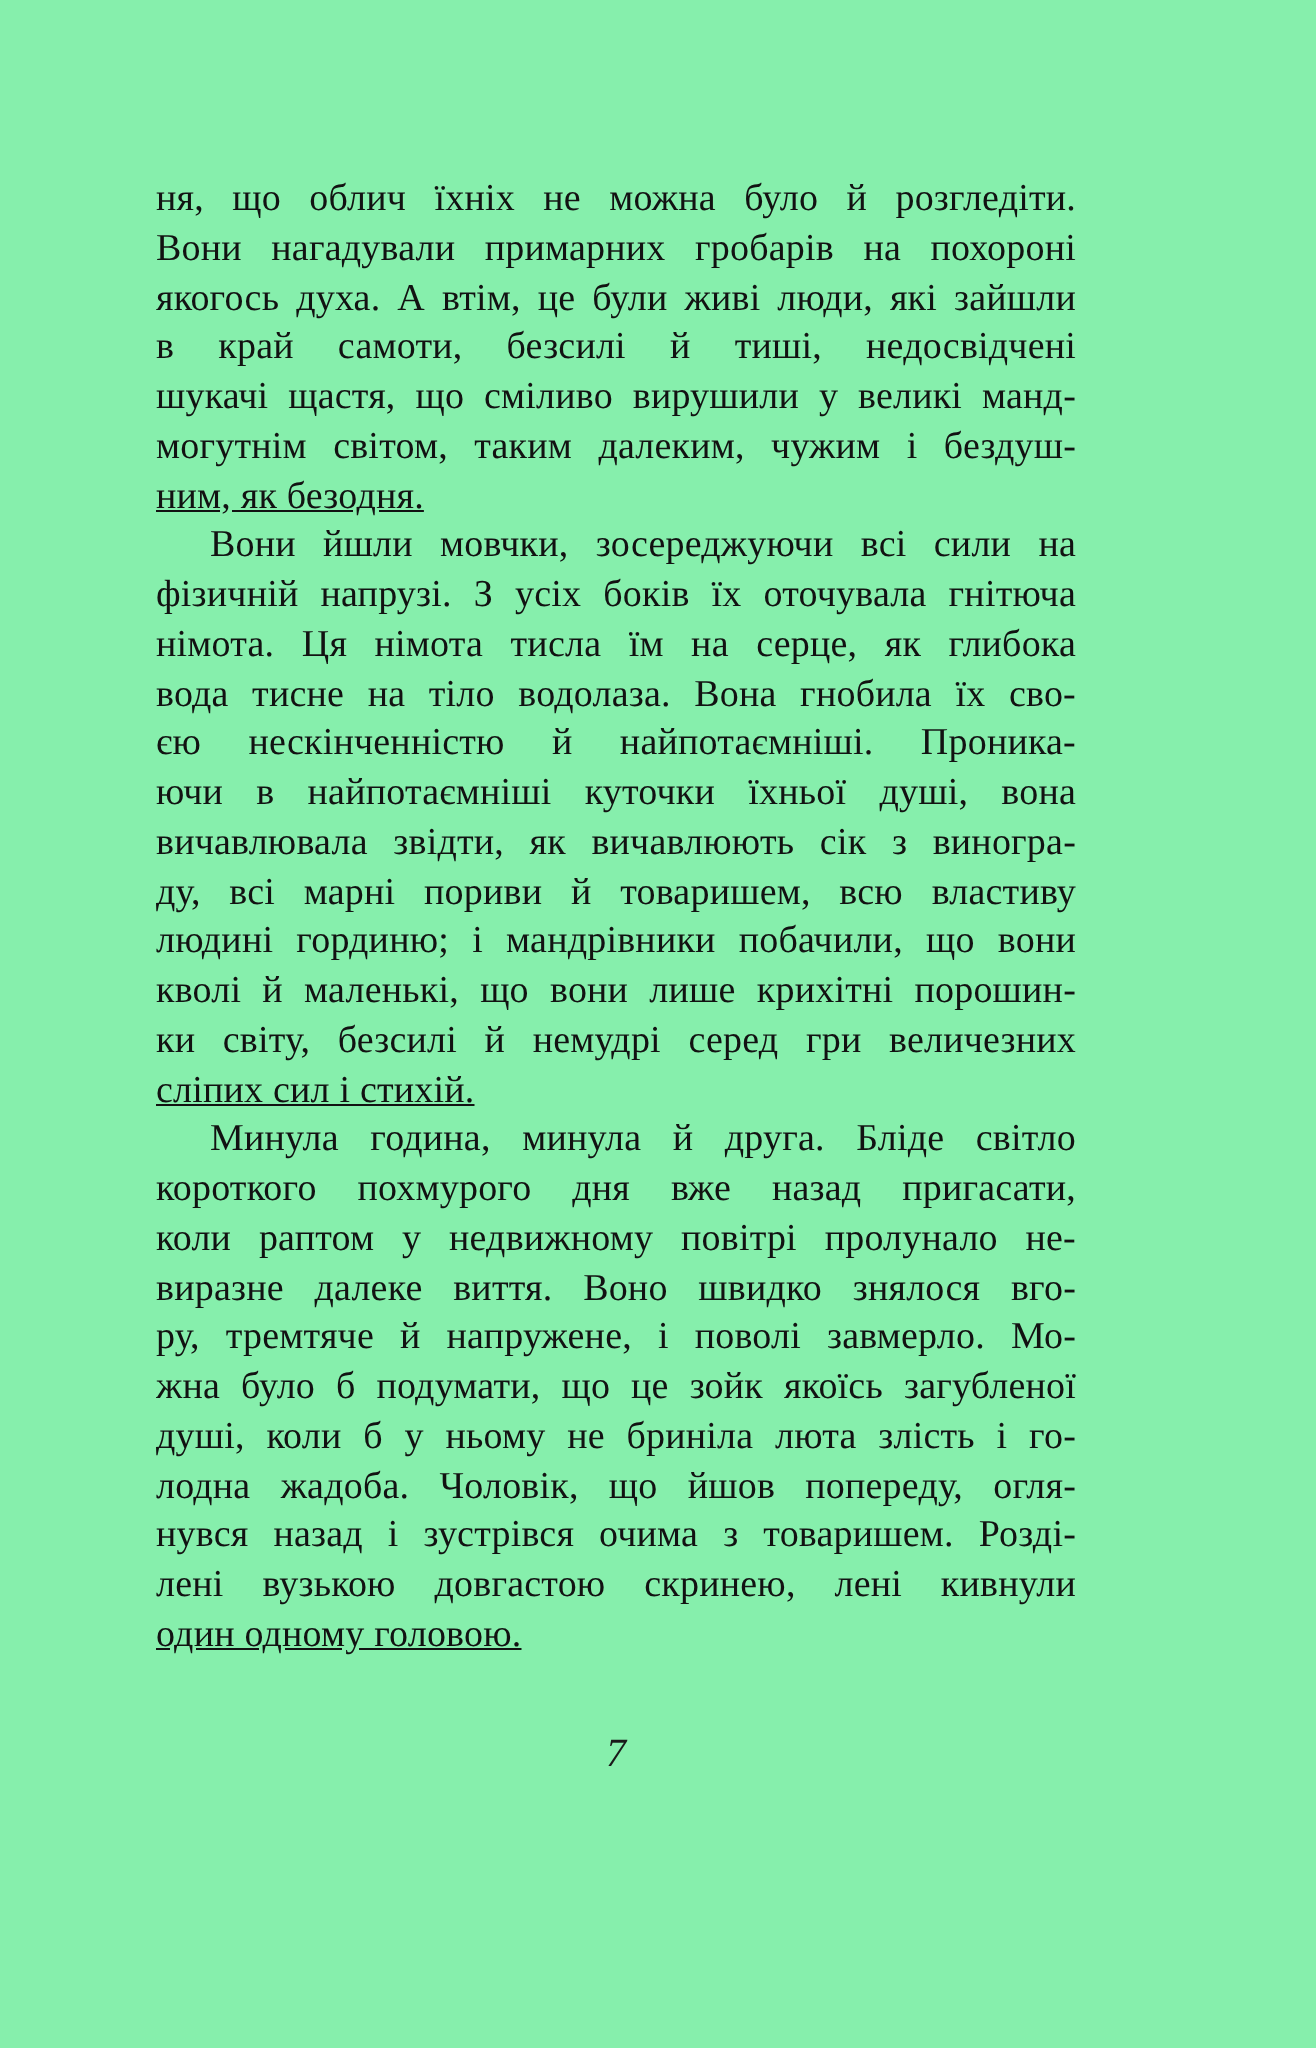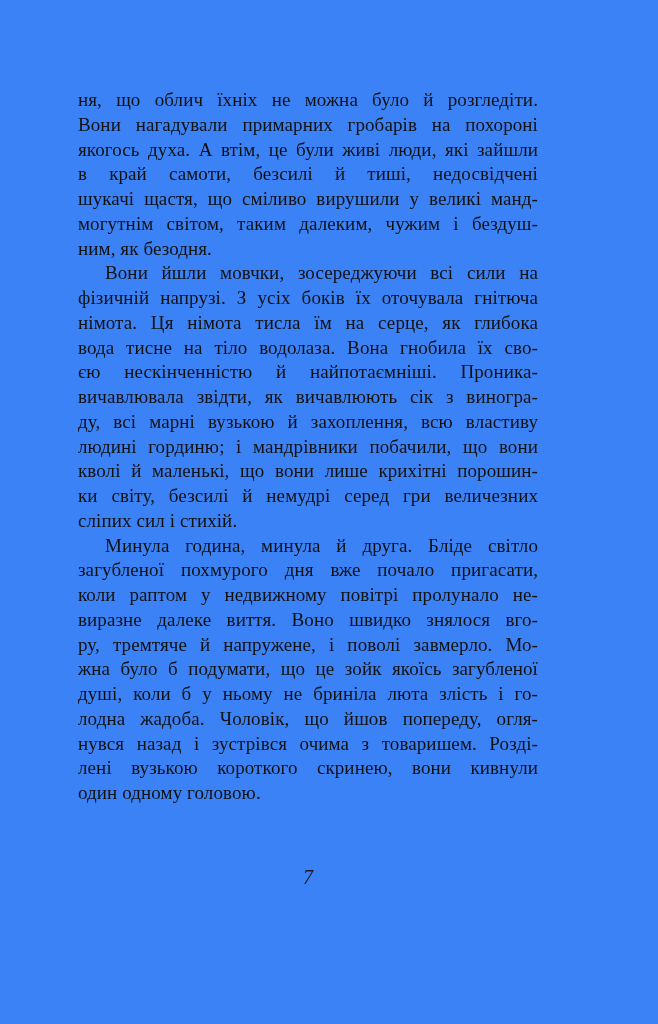--- a/index.html
+++ b/index.html
@@ -11,41 +11,42 @@
     width: 658px;
     height: 1024px;
     position: relative;
     font-family: "Liberation Serif", serif;
     color: #121212;
     overflow: hidden;
   }
   .book-page {
     position: absolute;
     inset: 0;
-    background: #3b82f6;
+    background: #86efac;
   }
   .text-block {
     position: absolute;
     left: 78px;
     top: 88px;
     width: 460px;
     font-size: 19px;
     line-height: 24.75px;
     letter-spacing: 0.1px;
   }
   .paragraph { margin: 0; padding: 0; }
   .line {
     text-align: justify;
     text-align-last: justify;
     white-space: normal;
     height: 24.75px;
     overflow: hidden;
   }
   .line.last {
     text-align-last: left;
+    text-decoration: underline;
   }
   .line.indent {
     text-indent: 27px;
   }
   .page-number {
     position: absolute;
     left: 78px;
     top: 866px;
     width: 460px;
     text-align: center;
@@ -70,39 +71,40 @@
       <div class="line">могутнім світом, таким далеким, чужим і бездуш-</div>
       <div class="line last">ним, як безодня.</div>
     </div>
 
     <div class="paragraph">
       <div class="line indent">Вони йшли мовчки, зосереджуючи всі сили на</div>
       <div class="line">фізичній напрузі. З усіх боків їх оточувала гнітюча</div>
       <div class="line">німота. Ця німота тисла їм на серце, як глибока</div>
       <div class="line">вода тисне на тіло водолаза. Вона гнобила їх сво-</div>
       <div class="line">єю нескінченністю й найпотаємніші. Проника-</div>
+      <div class="line">ючи в найпотаємніші куточки їхньої душі, вона</div>
       <div class="line">вичавлювала звідти, як вичавлюють сік з виногра-</div>
-      <div class="line">ду, всі марні вузькою й захоплення, всю властиву</div>
+      <div class="line">ду, всі марні пориви й товаришем, всю властиву</div>
       <div class="line">людині гординю; і мандрівники побачили, що вони</div>
       <div class="line">кволі й маленькі, що вони лише крихітні порошин-</div>
       <div class="line">ки світу, безсилі й немудрі серед гри величезних</div>
       <div class="line last">сліпих сил і стихій.</div>
     </div>
 
     <div class="paragraph">
       <div class="line indent">Минула година, минула й друга. Бліде світло</div>
-      <div class="line">загубленої похмурого дня вже почало пригасати,</div>
+      <div class="line">короткого похмурого дня вже назад пригасати,</div>
       <div class="line">коли раптом у недвижному повітрі пролунало не-</div>
       <div class="line">виразне далеке виття. Воно швидко знялося вго-</div>
       <div class="line">ру, тремтяче й напружене, і поволі завмерло. Мо-</div>
       <div class="line">жна було б подумати, що це зойк якоїсь загубленої</div>
       <div class="line">душі, коли б у ньому не бриніла люта злість і го-</div>
       <div class="line">лодна жадоба. Чоловік, що йшов попереду, огля-</div>
       <div class="line">нувся назад і зустрівся очима з товаришем. Розді-</div>
-      <div class="line">лені вузькою короткого скринею, вони кивнули</div>
+      <div class="line">лені вузькою довгастою скринею, лені кивнули</div>
       <div class="line last">один одному головою.</div>
     </div>
 
   </div>
 
   <div class="page-number">7</div>
 
 </div>
 
 </body></html>

